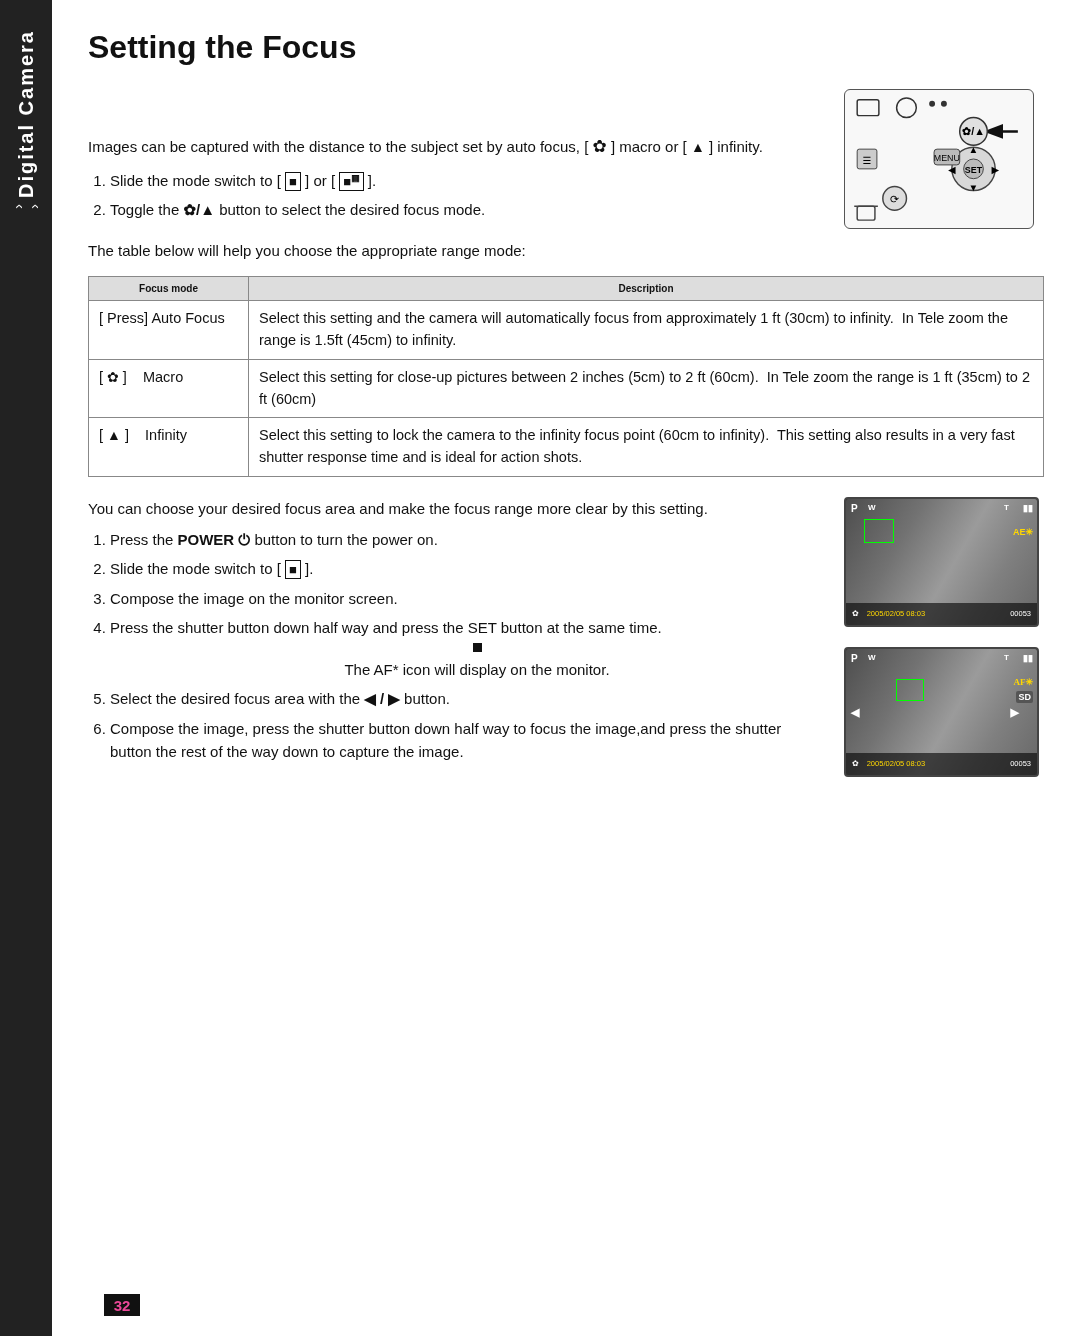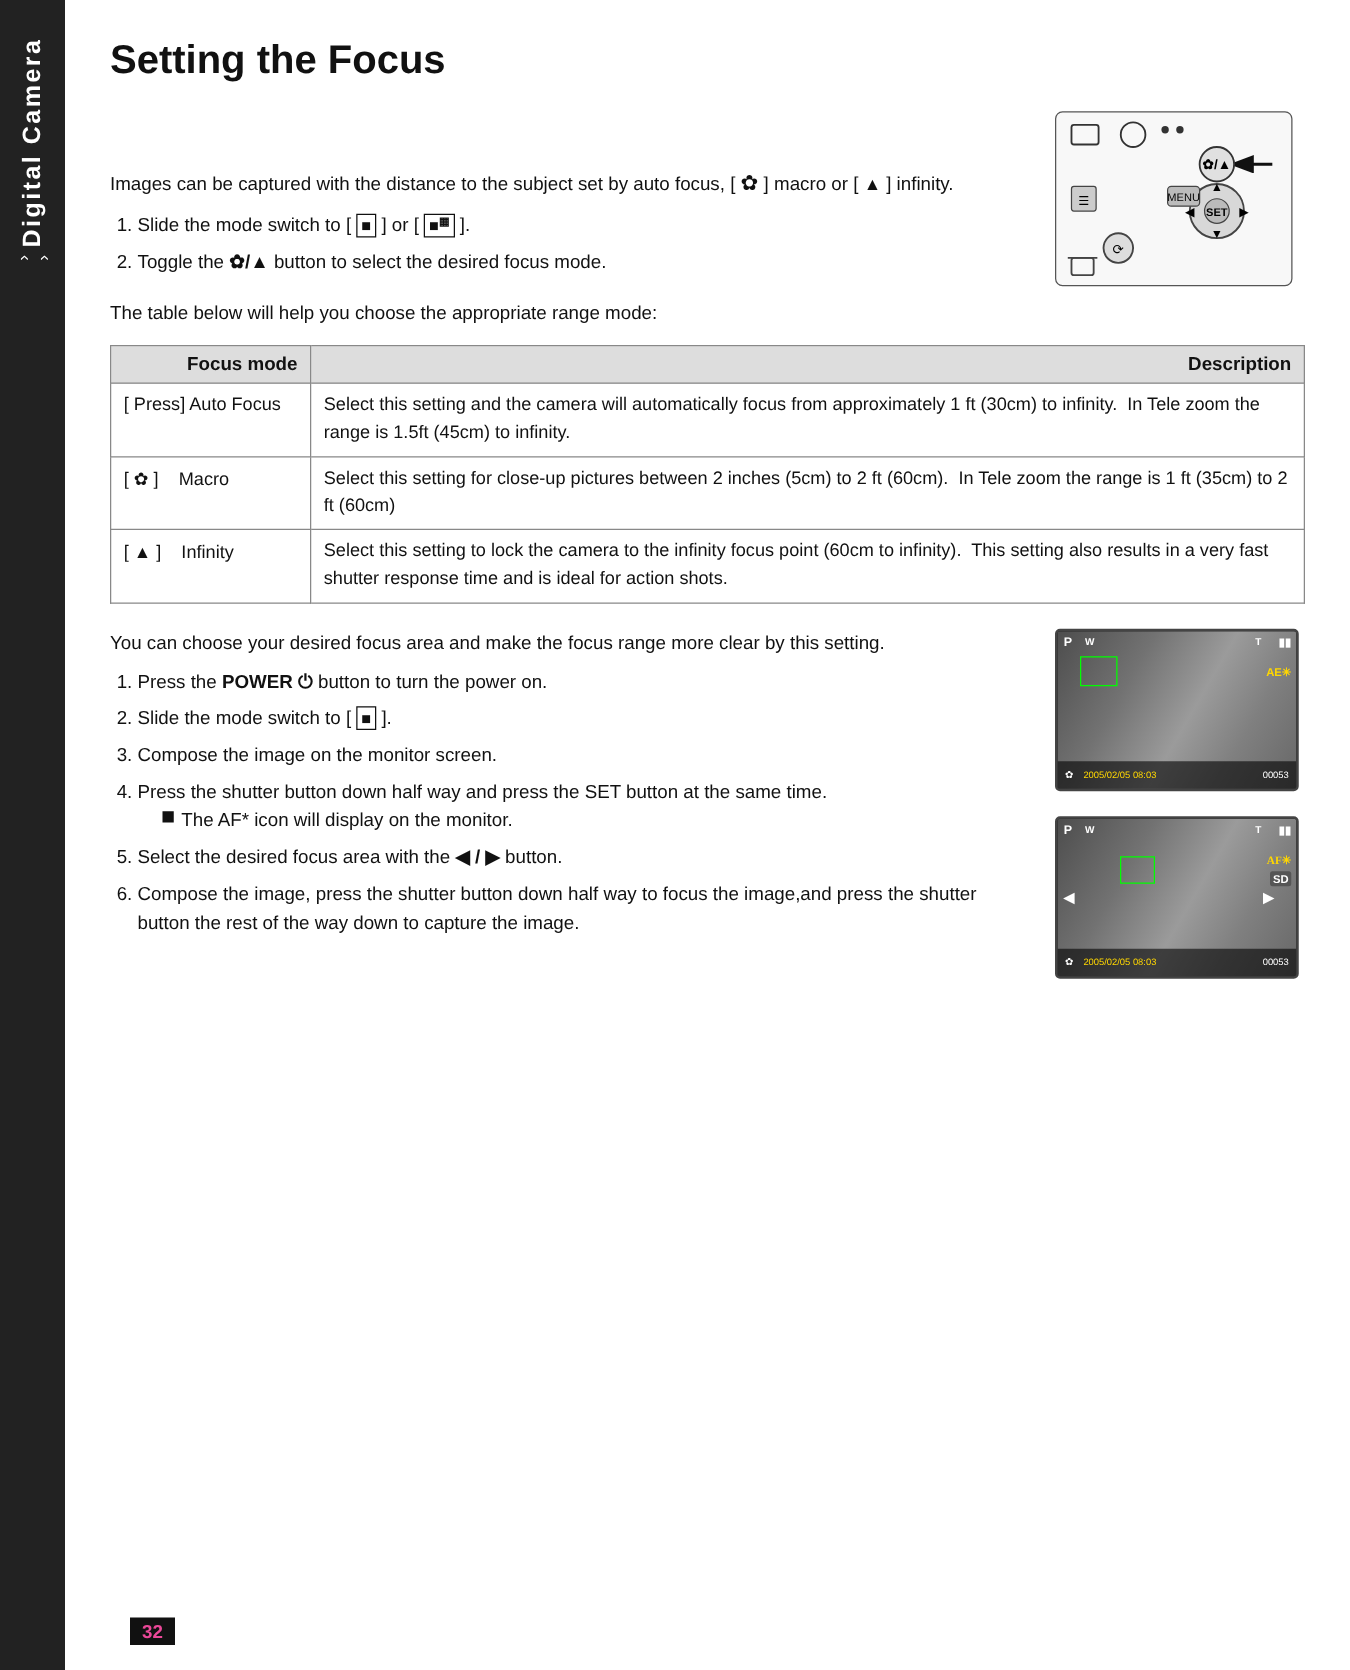--- a/index.html
+++ b/index.html
@@ -109,23 +109,23 @@
     .focus-table {
       width: 100%;
       border-collapse: collapse;
       margin: 14px 0 20px 0;
       font-size: 14.5px;
     }
     .focus-table th {
       background: #ddd;
       border: 1.5px solid #888;
       padding: 6px 10px;
-      text-align: right;
-      font-weight: bold;
-      font-size: 15px;
+      text-align: center;
+      font-weight: bold;
+      font-size: 10px;
     }
     .focus-table td {
       border: 1.5px solid #888;
       padding: 7px 10px;
       vertical-align: top;
       line-height: 1.5;
     }
     .focus-mode-cell {
       width: 160px;
       white-space: nowrap;
@@ -211,24 +211,25 @@
       display: flex;
       gap: 20px;
       align-items: flex-start;
     }
     .manual-text-col {
       flex: 1;
     }
 
     .bullet-item {
       display: flex;
-      align-items: flex-start;
+      align-items: center;
       gap: 6px;
       margin-bottom: 0;
       padding-left: 20px;
+      flex-direction: column;
     }
     .bullet-square {
       width: 9px;
       height: 9px;
       background: #111;
       flex-shrink: 0;
       margin-top: 4px;
     }
   </style>
 </head>

